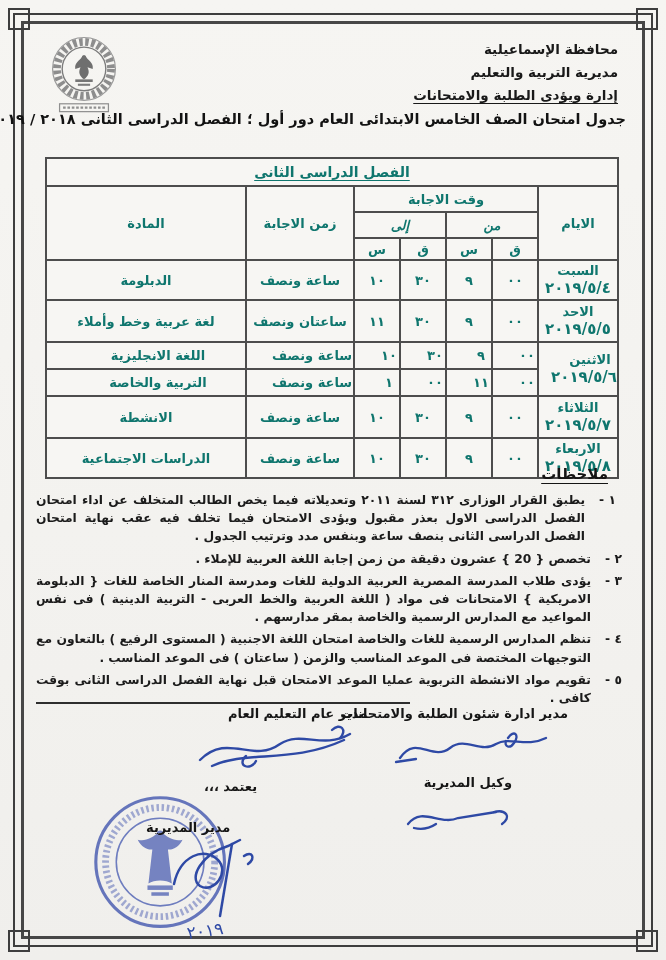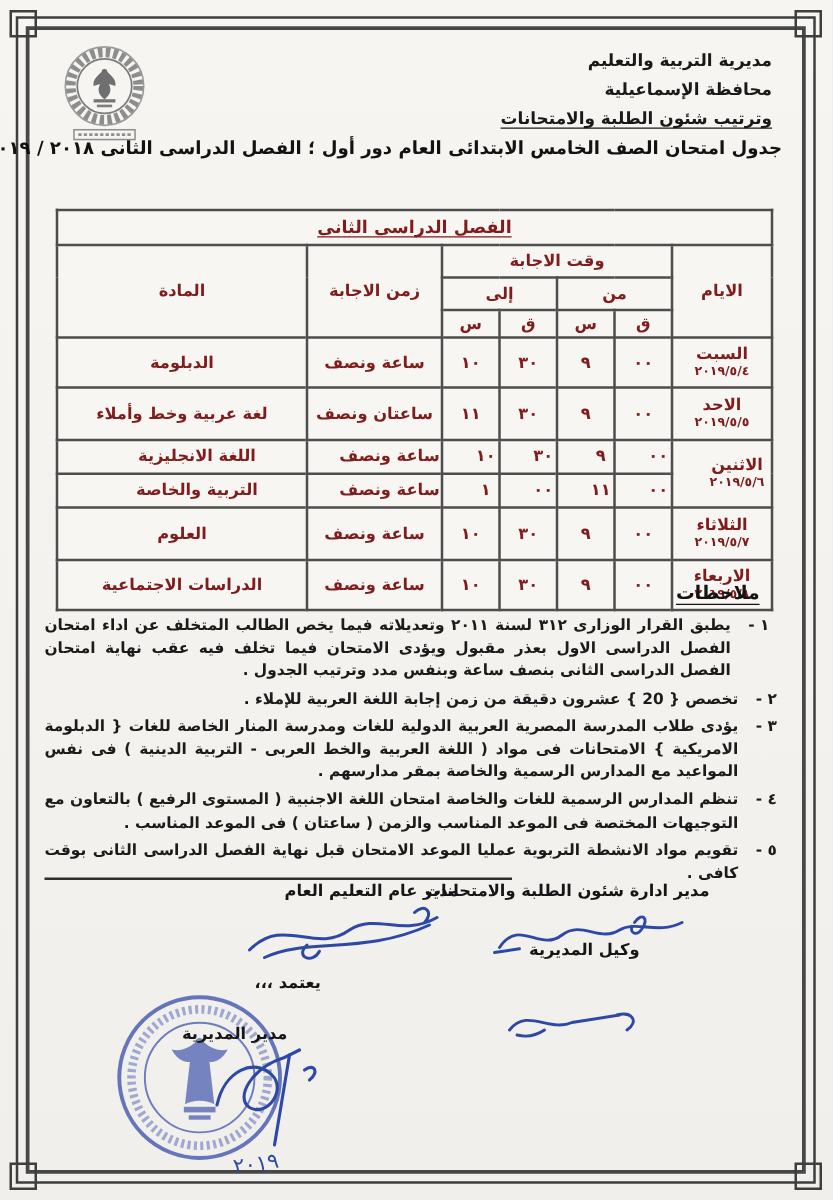--- a/index.html
+++ b/index.html
@@ -35,55 +35,55 @@
 
   .title{
     position:absolute;top:111px;right:40px;left:40px;
     text-align:center;font-weight:bold;font-size:14.5px;color:#121212;
     letter-spacing:.2px;white-space:nowrap;
   }
 
   table.sched{
     position:absolute;top:157px;right:47px;
     width:572px;border-collapse:collapse;table-layout:fixed;
-    font-weight:bold;color:#7f1d1d;margin-top:10px;
+    font-weight:bold;color:#0f766e;
   }
   table.sched td{
     border:2px solid #4d4d4d;text-align:center;vertical-align:middle;
     padding:0;font-size:13px;background:#f7f6f3;
   }
   tr.rA td{height:26px;font-size:14px;}
   tr.rA .sem{text-decoration:underline;text-underline-offset:3px;}
   tr.rB td{height:24px;}
-  tr.rC td{height:24px;}
+  tr.rC td{height:24px;font-style:italic;}
   tr.rD td{height:20px;font-size:13px;}
   tr.h38 td{height:38px;}
   tr.h40 td{height:40px;}
   tr.h25 td{height:25px;padding-left:24px;}
   td.day .dname{font-size:13px;line-height:1.25;}
-  td.day .ddate{font-size:10px;line-height:1.2;}
+  td.day .ddate{font-size:15px;line-height:1.2;}
   td.dur{font-size:12.5px;}
   td.subj{font-size:13.5px;}
 
   .notes{position:absolute;top:464px;right:38px;left:36px;}
   .notes .nh{
     display:inline-block;font-size:15px;font-weight:bold;margin:0 20px 8px 0;
     text-decoration:underline;text-underline-offset:4px;color:#141414;
   }
   .note{display:flex;gap:5px;font-size:12.3px;font-weight:bold;line-height:1.48;
         margin-bottom:4px;text-align:justify;color:#1b1b1b;}
   .note .num{white-space:nowrap;min-width:26px;padding-right:6px;}
   .note.indent1 .num{padding-right:12px;}
 
   .sepline{position:absolute;top:702px;left:36px;width:374px;border-top:2px solid #2e2e2e;}
 
   .sig-label{position:absolute;font-weight:bold;font-size:13px;color:#161616;white-space:nowrap;}
   .lbl-exams{top:706px;right:98px;}
   .lbl-general{top:706px;left:198px;margin-left:30px;}
-  .lbl-deputy{top:753px;right:154px;}
+  .lbl-deputy{top:775px;right:154px;}
   .lbl-approve{top:779px;left:204px;}
   .lbl-director{top:820px;left:146px;z-index:3;}
 
   .sigsvg{position:absolute;z-index:2;}
   .sig-exams{top:722px;right:104px;}
   .sig-general{top:716px;left:182px;}
   .sig-deputy{top:796px;right:138px;}
   .sig-director{top:822px;left:140px;}
 
   .stamp{position:absolute;top:788px;left:62px;width:206px;height:152px;z-index:1;opacity:.9;}
@@ -94,23 +94,23 @@
 <div class="page">
 
   <div class="frame-thin"></div>
   <div class="frame-thick"></div>
   <div class="knot tl"></div>
   <div class="knot tr"></div>
   <div class="knot bl"></div>
   <div class="knot br"></div>
 
   <div class="org">
+    <div>محافظة الإسماعيلية</div>
     <div>مديرية التربية والتعليم</div>
-    <div>محافظة الإسماعيلية</div>
-    <div class="u">وترتيب شئون الطلبة والامتحانات</div>
+    <div class="u">إدارة ويؤدى الطلبة والامتحانات</div>
   </div>
 
   <svg class="logo" viewBox="0 0 100 94">
     <circle cx="50" cy="40" r="31" fill="none" stroke="#8d8d8d" stroke-width="9" stroke-dasharray="4 3"></circle>
     <circle cx="50" cy="40" r="36" fill="none" stroke="#9a9a9a" stroke-width="1.4"></circle>
     <circle cx="50" cy="40" r="25" fill="none" stroke="#7c7c7c" stroke-width="1.6"></circle>
     <path d="M50 24 C44 31 39 33 40 40 L46 38 C43 44 45 48 50 52 C55 48 57 44 54 38 L60 40 C61 33 56 31 50 24 Z" fill="#6f6f6f"></path>
     <circle cx="50" cy="27" r="2.6" fill="#6f6f6f"></circle>
     <rect x="40" y="52" width="20" height="3" fill="#757575"></rect>
     <rect x="43" y="57" width="14" height="2.4" fill="#7d7d7d"></rect>
@@ -202,21 +202,21 @@
     <tr class="h40">
       <td class="day">
         <div class="dname">الثلاثاء</div>
         <div class="ddate">٢٠١٩/٥/٧</div>
       </td>
       <td>٠٠</td>
       <td>٩</td>
       <td>٣٠</td>
       <td>١٠</td>
       <td class="dur">ساعة ونصف</td>
-      <td class="subj">العلوم</td>
+      <td class="subj">الانشطة</td>
     </tr>
 
     <tr class="h38">
       <td class="day">
         <div class="dname">الاربعاء</div>
         <div class="ddate">٢٠١٩/٥/٨</div>
       </td>
       <td>٠٠</td>
       <td>٩</td>
       <td>٣٠</td>

